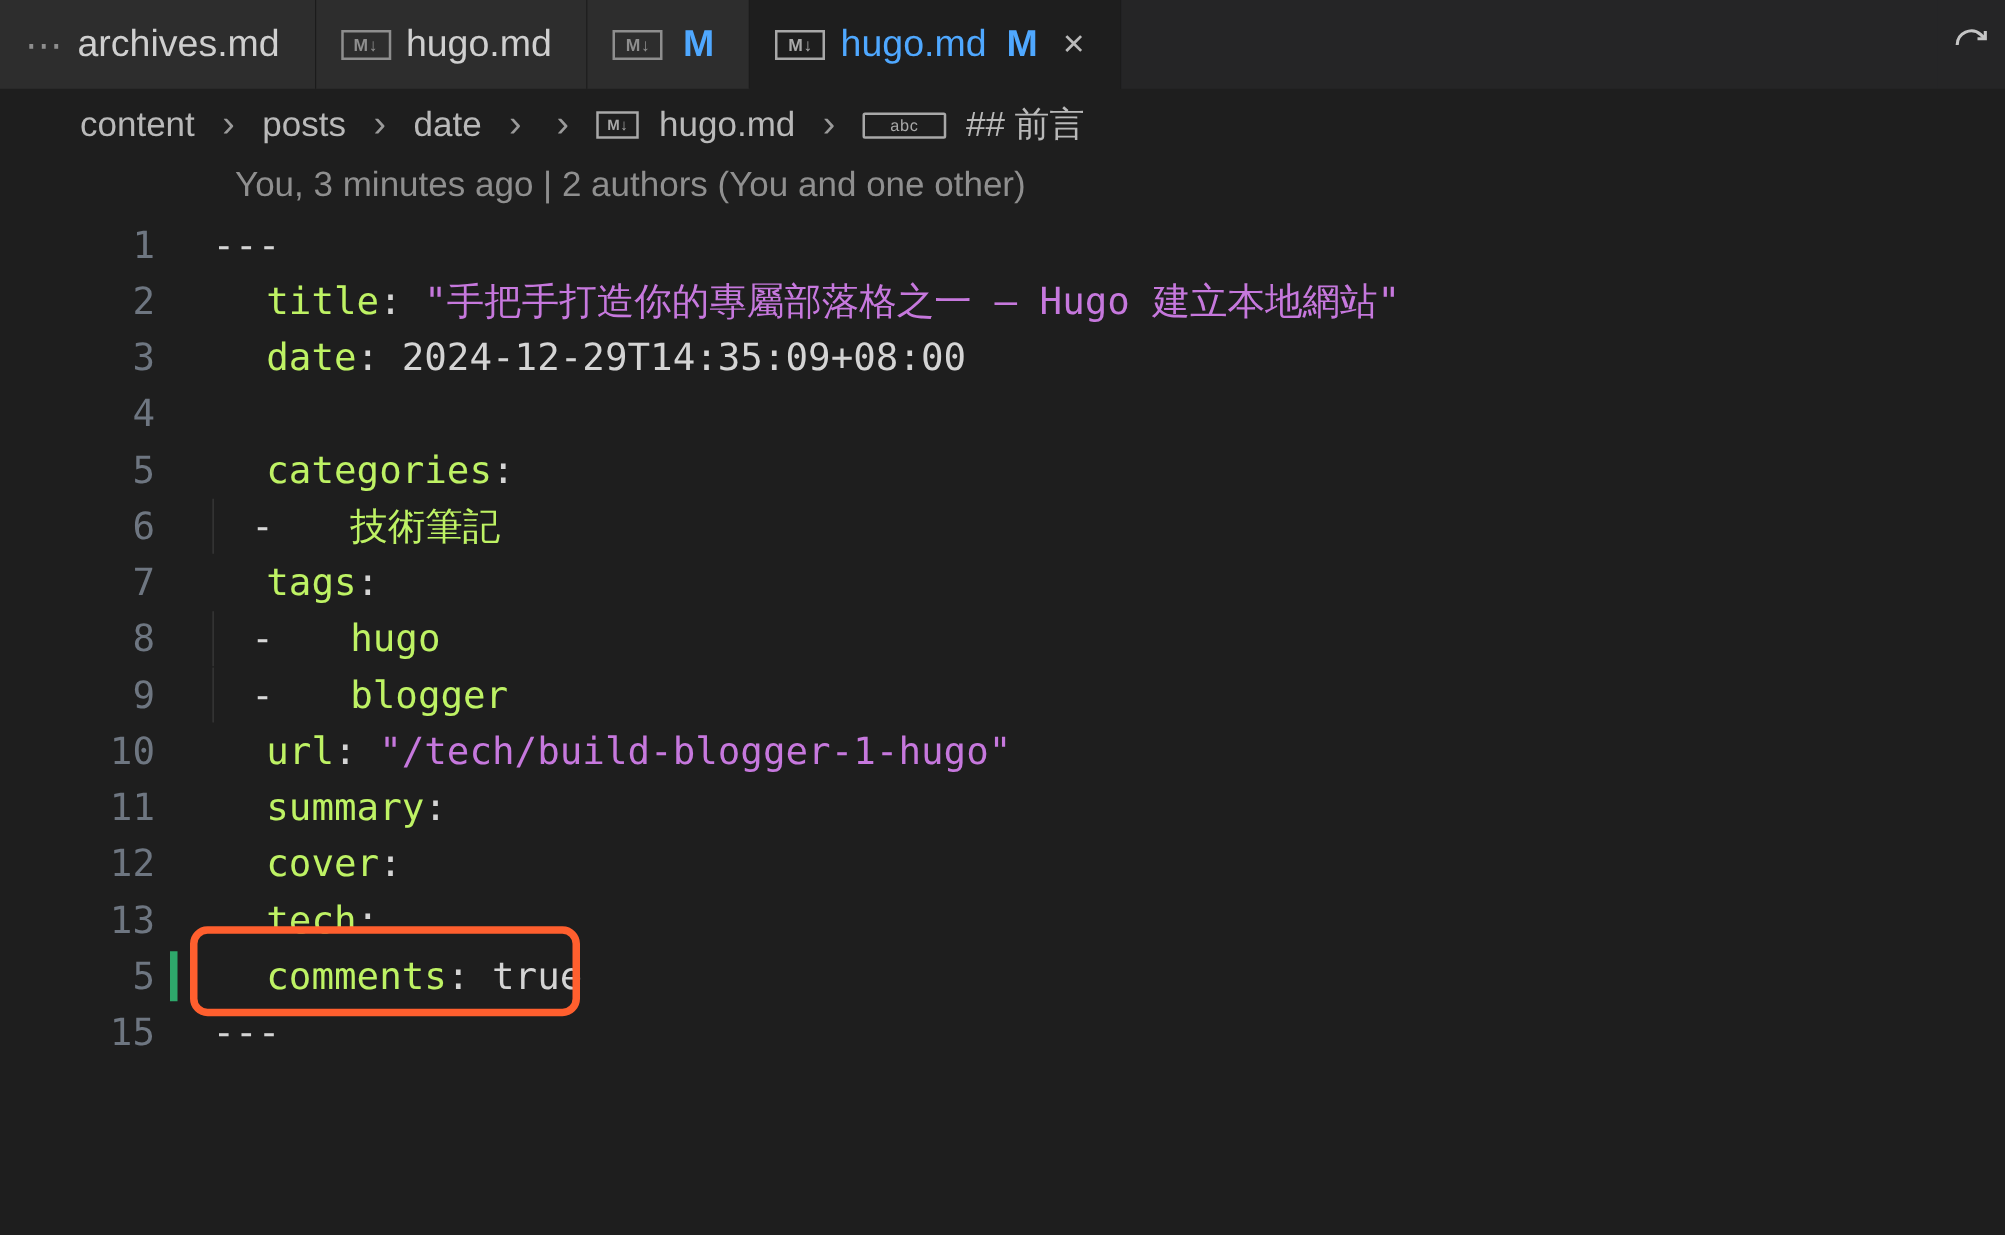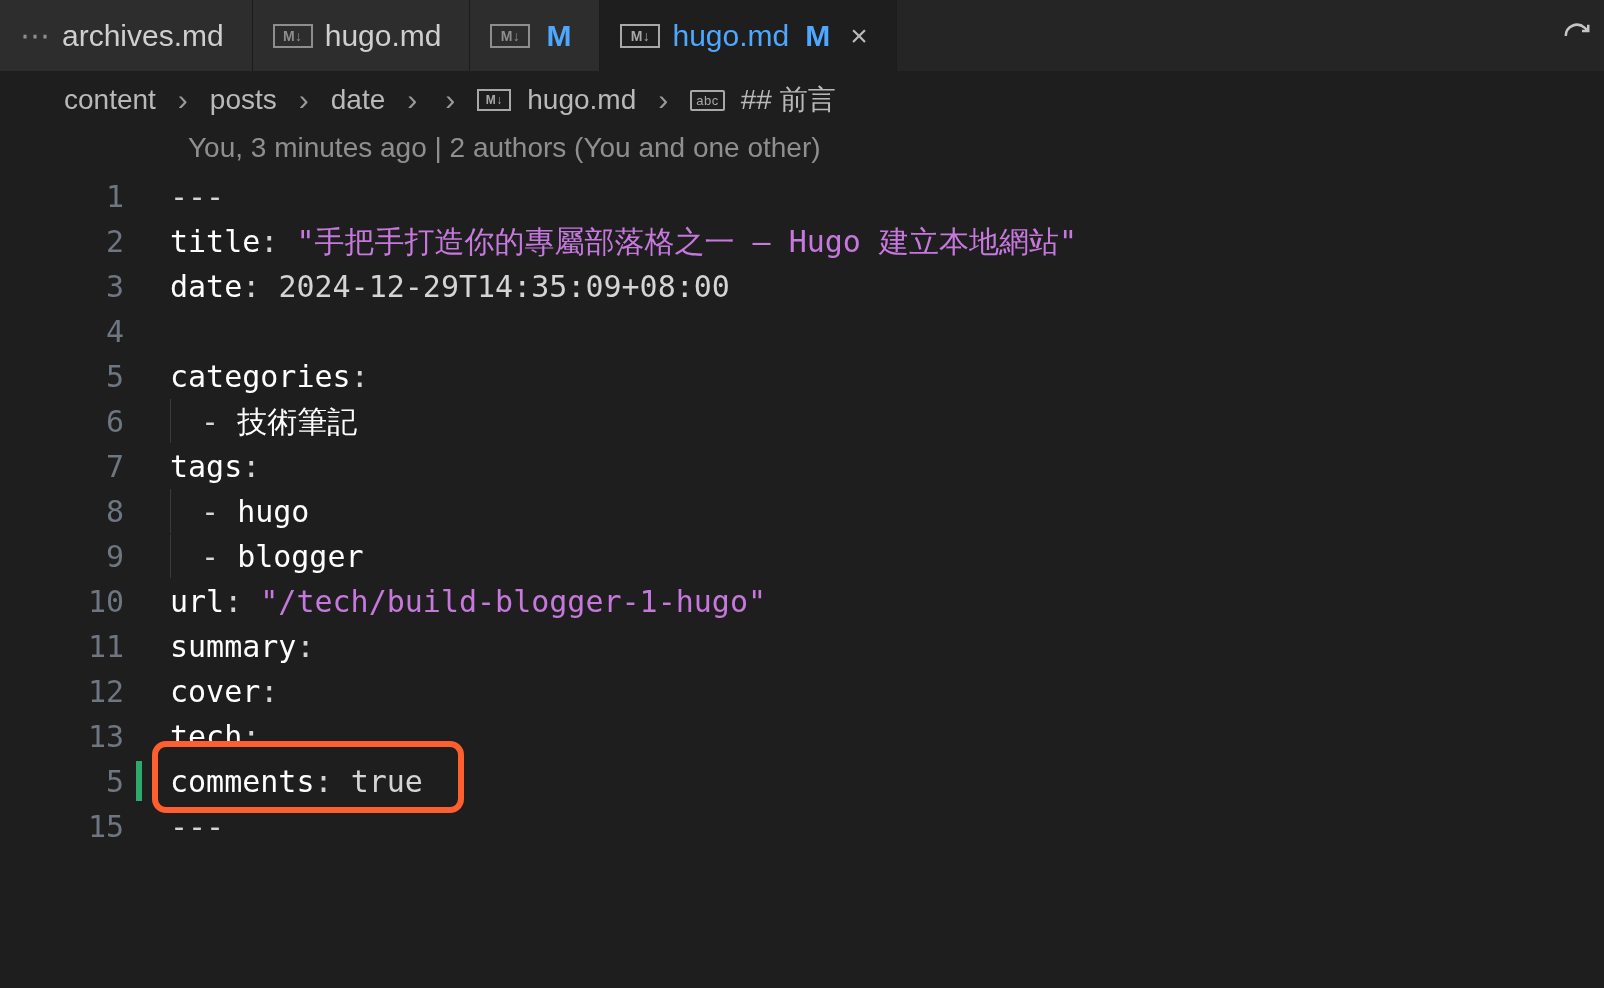--- a/index.html
+++ b/index.html
@@ -91,21 +91,21 @@
     font-size: 30px;
   }
   .abcicon {
     display:inline-flex;
     align-items:center;
     justify-content:center;
     border:2px solid #a8a8a8;
     color:#a8a8a8;
     font-size:13px;
     font-family:sans-serif;
-    padding:1px 4px;
+    padding:1px 20px;
     border-radius:2px;
     letter-spacing:0.5px;
   }
 
   
   .gitlens {
     padding: 4px 0 10px 188px;
     font-family: -apple-system, "Segoe UI", Helvetica, sans-serif;
     font-size: 28px;
     color: #8f8f8f;
@@ -139,21 +139,21 @@
     font-family: "SF Mono", Menlo, Consolas, monospace;
   }
   .indent-guide {
     display:inline-block;
     border-left: 1px solid #3b3b3b;
     height: 44px;
     vertical-align: top;
     margin-right: 30px;
   }
   .c-default { color:#d4d4d4; }
-  .c-key { color:#ffffff; }
+  .c-key { color:#bef264;margin-left:43px; }
   .c-str { color:#c678dd; }
   .c-dash { color:#d7d7d7; }
 
   
   .highlight-box {
     position: absolute;
     border: 6px solid #ff5f2e;
     border-radius: 14px;
     pointer-events: none;
   }

